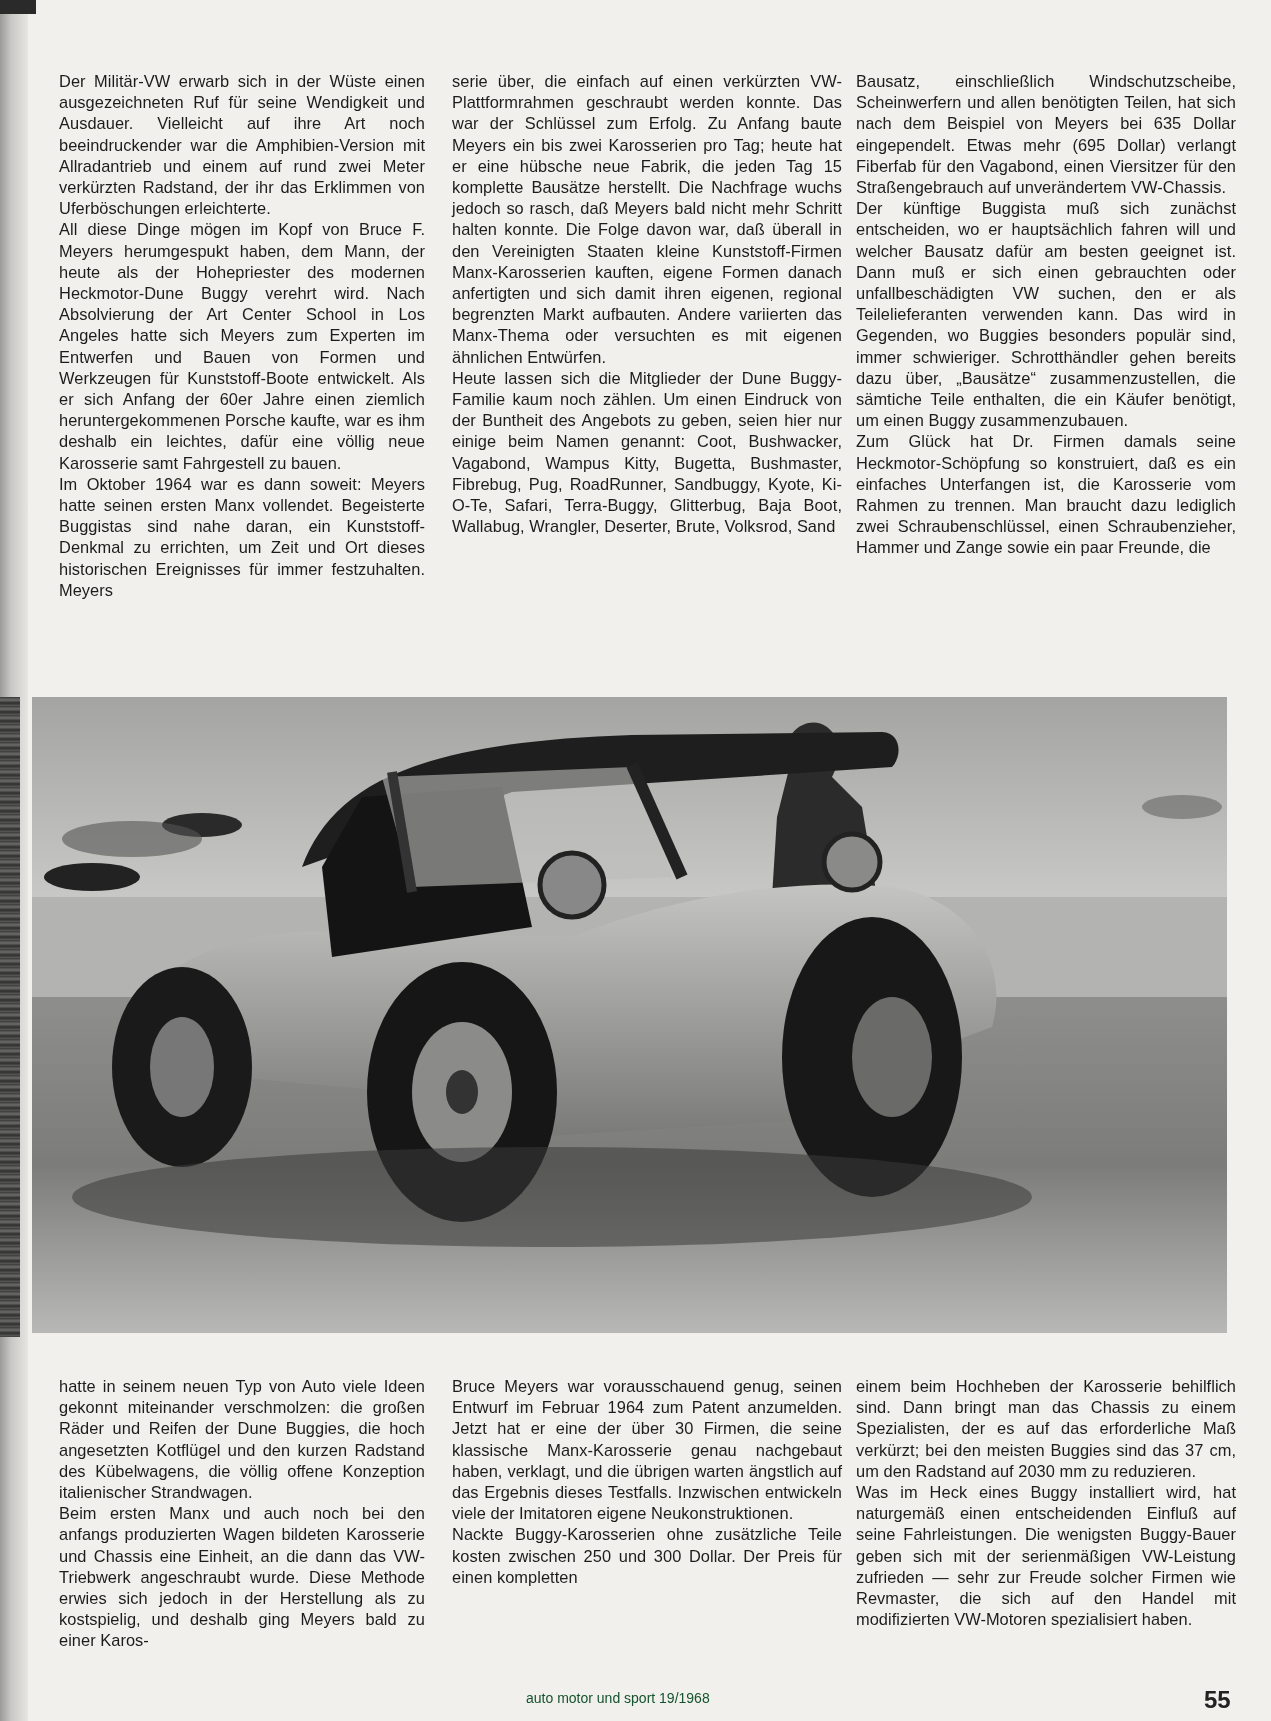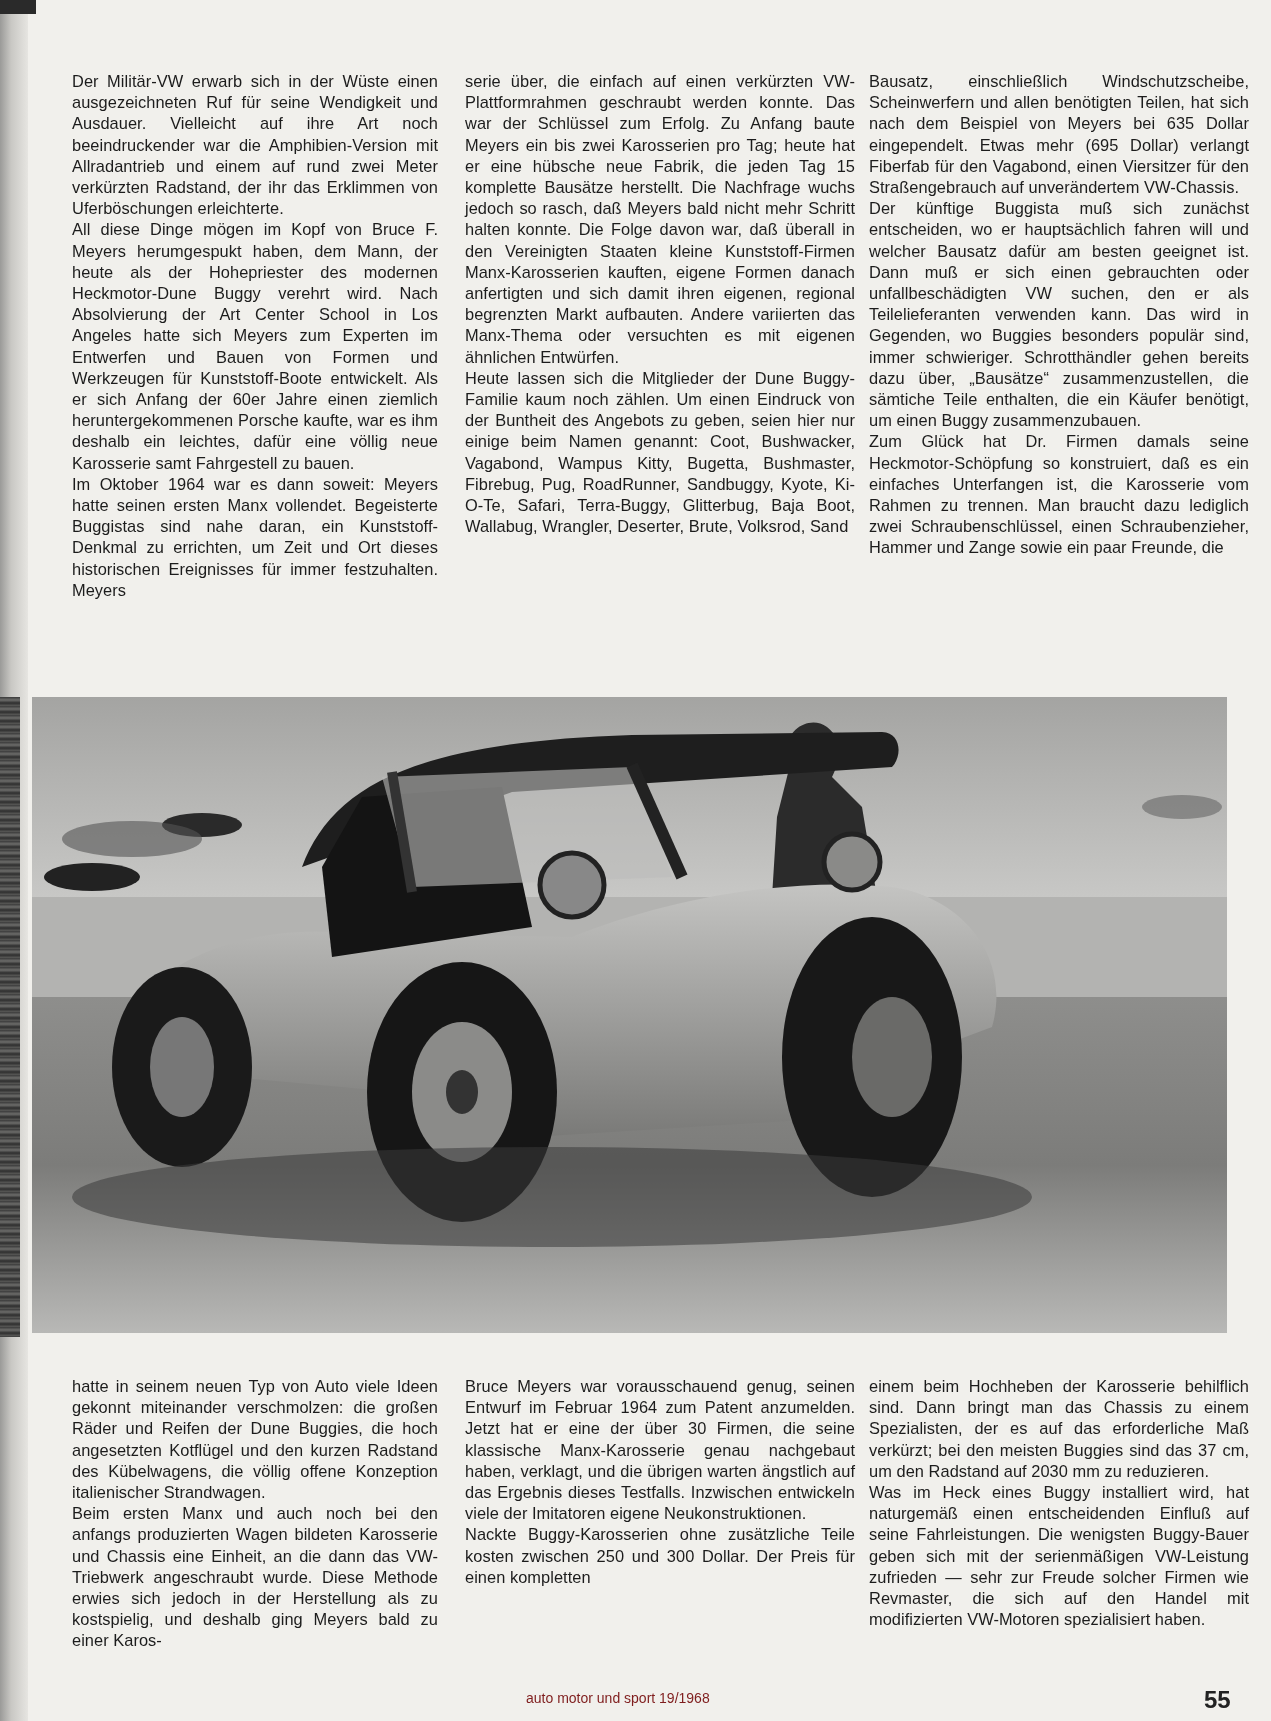--- a/index.html
+++ b/index.html
@@ -20,37 +20,36 @@
   .spine-top {
     position:absolute; left:0; top:0; width:36px; height:14px; background:#2a2a2a;
   }
   .col {
     position:absolute;
     font-size:16.4px;
     line-height:21.2px;
     text-align:justify;
     hyphens:manual;
     letter-spacing:0.05px;
-    margin-left:13px;
   }
   .col p { margin:0; }
   .c1 { left:59px;  width:366px; }
   .c2 { left:452px; width:390px; }
   .c3 { left:856px; width:380px; }
   .top { top:71px; }
   .bottom { top:1376px; }
   .photo {
     position:absolute; left:32px; top:697px; width:1195px; height:636px;
     background:linear-gradient(180deg,#9e9e9c 0%,#bdbcba 25%,#cfcfcd 45%,#a9a9a7 60%,#8d8d8b 85%,#c3c3c1 100%);
     overflow:hidden;
   }
   .photo svg { position:absolute; left:0; top:0; }
   .footer-source {
     position:absolute; left:526px; top:1690px;
-    font-size:14px; color:#7f1d1d;
+    font-size:14px; color:#14532d;
   }
   .footer-page {
     position:absolute; left:1204px; top:1686px;
     font-size:24px; font-weight:bold; color:#222;
   }
 </style>
 </head>
 <body>
 
 <div class="spine"></div>

